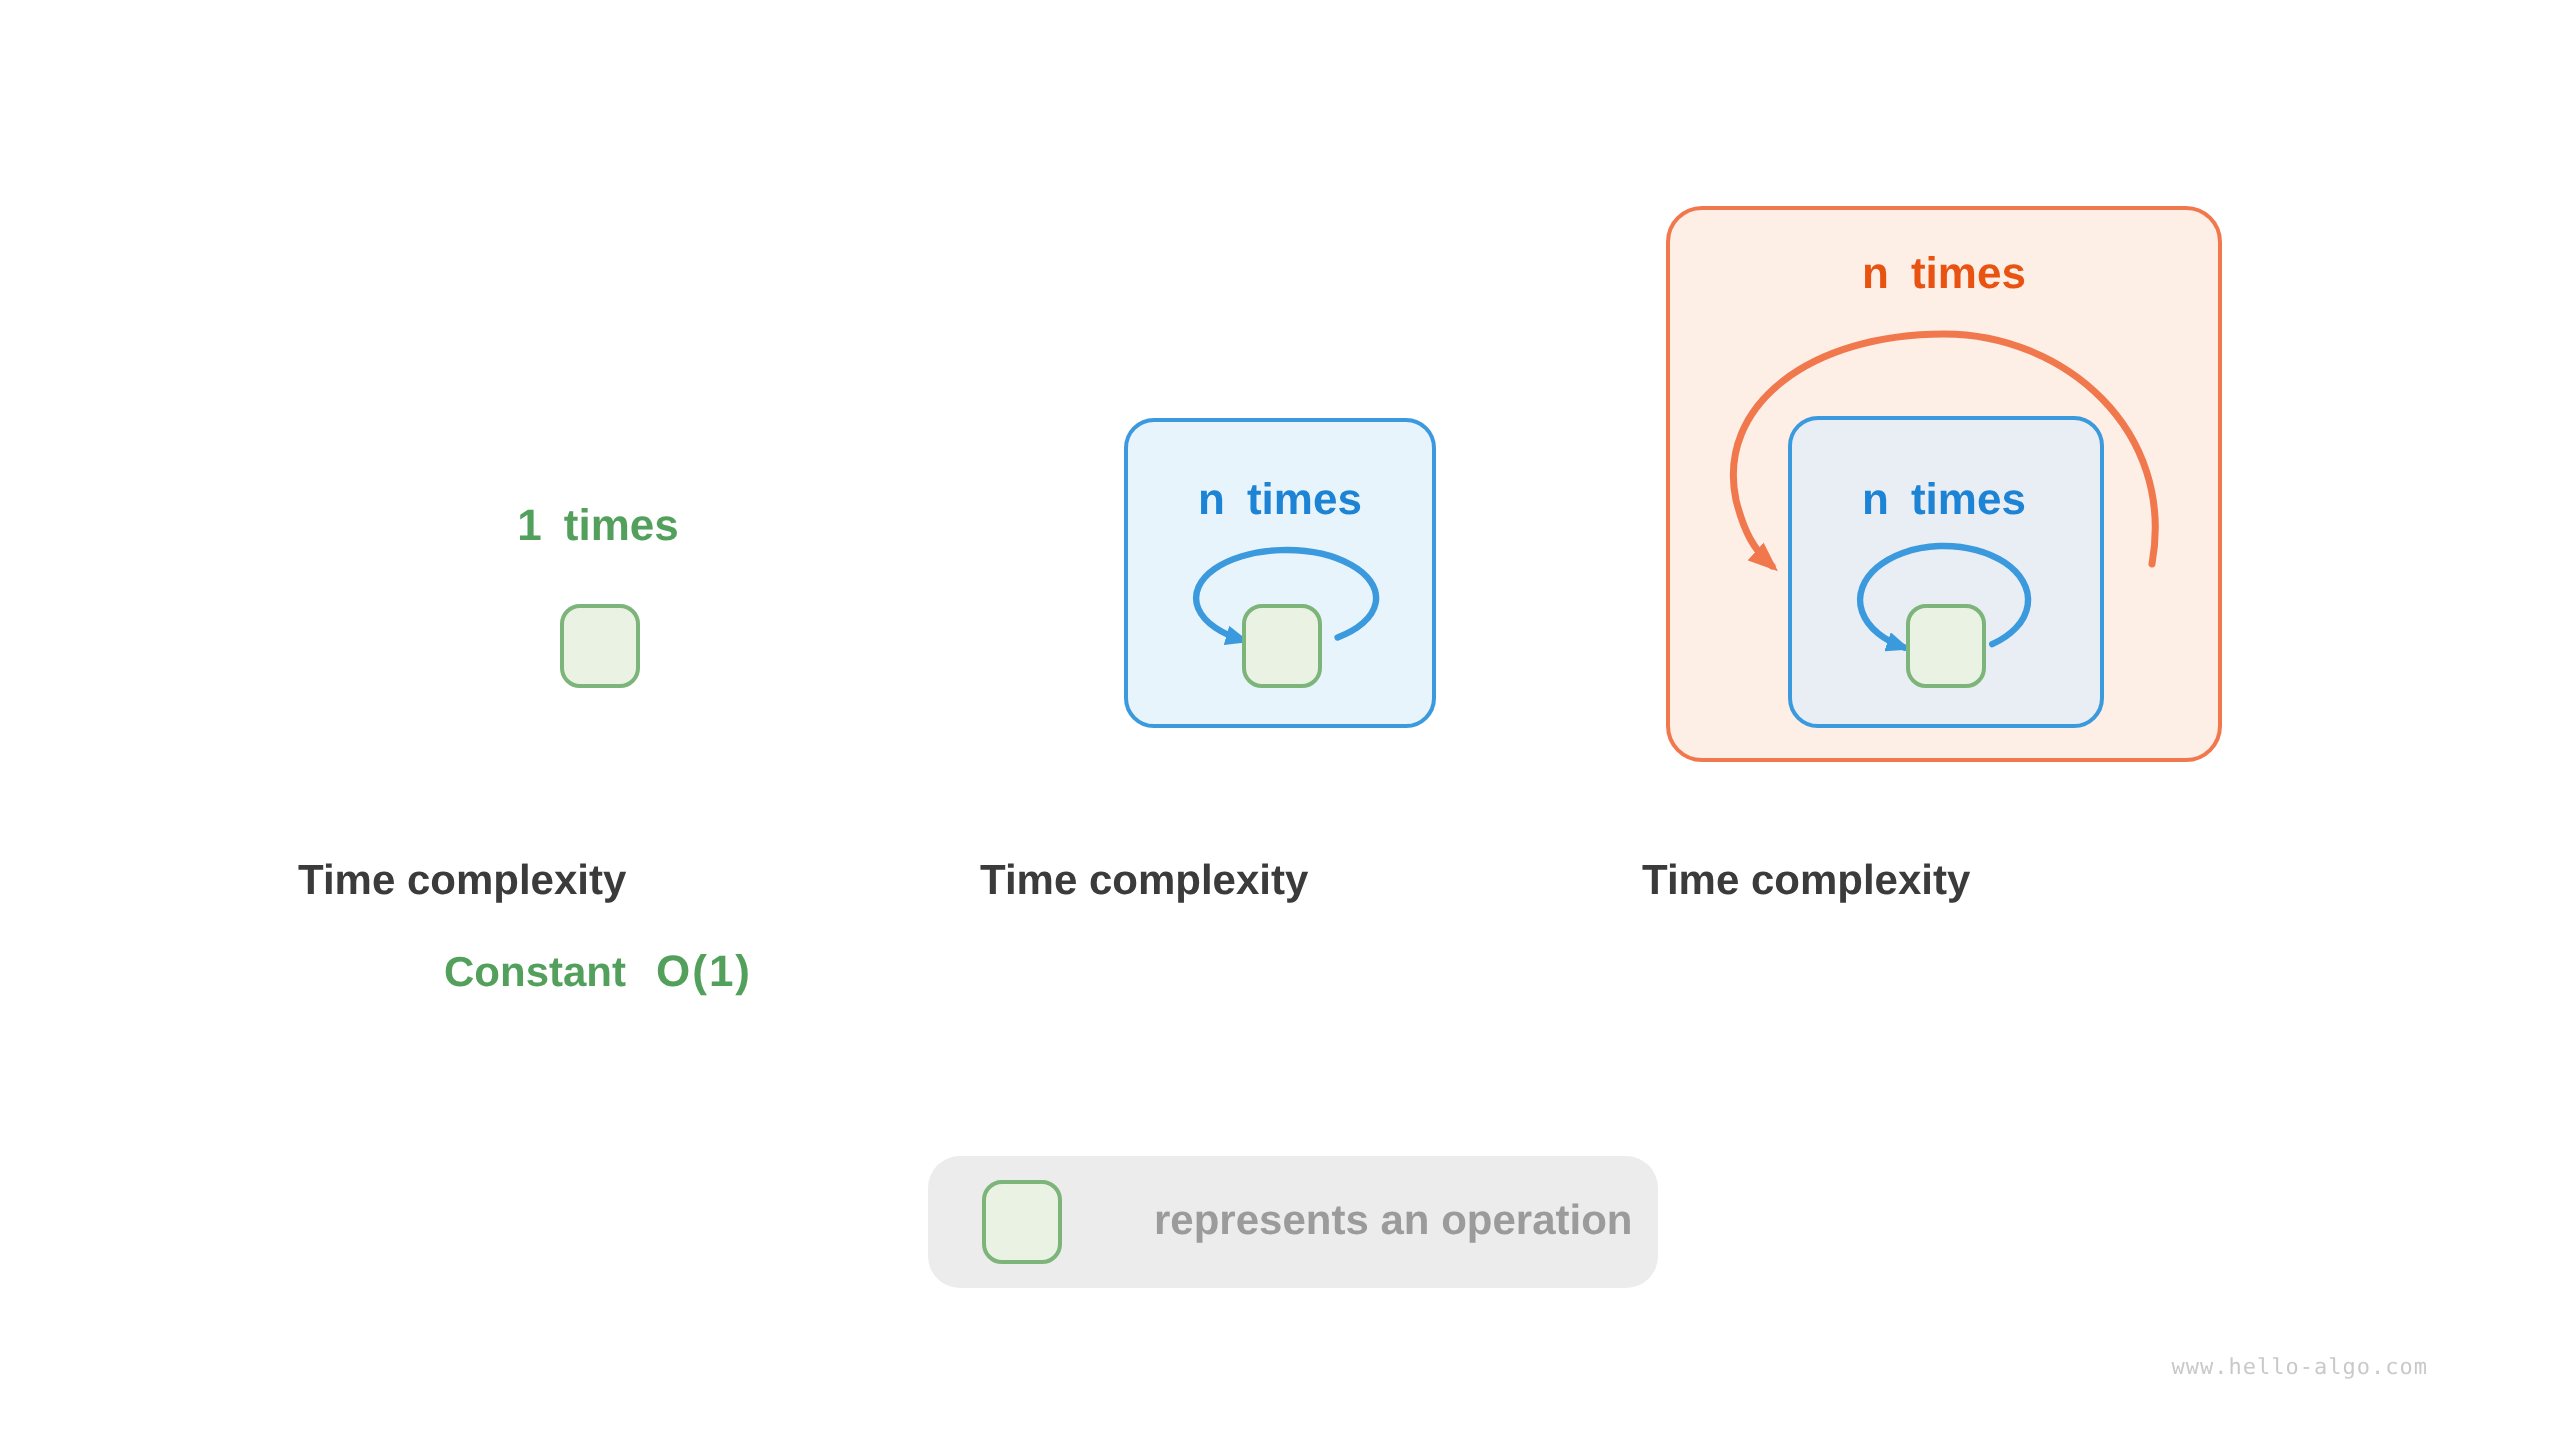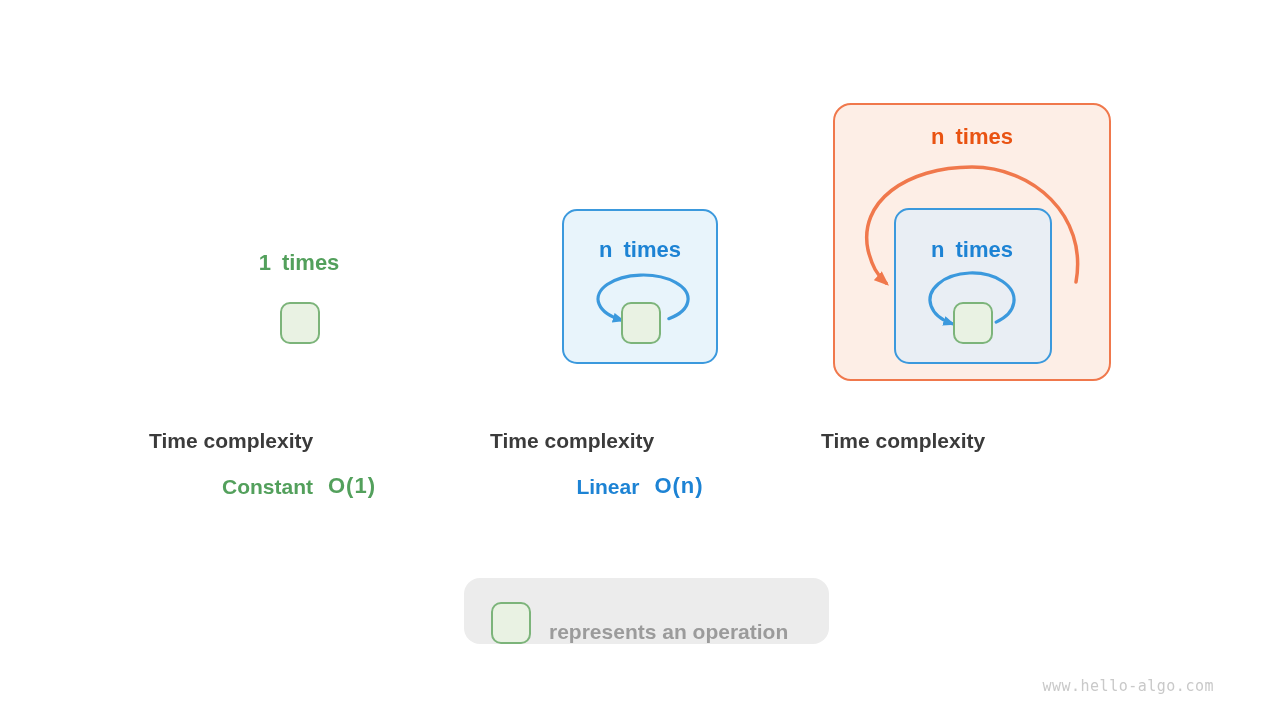--- a/index.html
+++ b/index.html
@@ -67,33 +67,33 @@
     font-size: 22px; font-weight: 700;
     margin-left: 15px;
     letter-spacing: 1px;
   }
   .tc-sub .sup { font-size: 13px; position: relative; top: -8px; letter-spacing: 0; }
 
   .legend {
     left: 464px; top: 578px; width: 365px; height: 66px;
     background: var(--legend_bg);
     border-radius: 16px;
-    display: flex; align-items: flex-end;
+    display: flex; align-items: center; gap: 28px;
   }
   .legend .green-box { margin-left: 27px; }
   .legend .legend-text {
     margin-left: 18px;
     font-size: 21px; font-weight: 700;
     color: var(--legend_text);
   }
 
   .watermark {
     right: 66px; top: 677px;
     font-family: "DejaVu Sans Mono", monospace;
-    font-size: 15px;
+    font-size: 11px;
     color: var(--watermark_text);
     letter-spacing: 0.5px;
   }
 
   svg.loop { overflow: visible; }
   .stroke-blue { stroke: var(--blue_border); }
   .stroke-orange { stroke: var(--orange_border); }
   .fill-blue { fill: var(--blue_border); }
   .fill-orange { fill: var(--orange_border); }
 
@@ -151,24 +151,20 @@
   <div class="abs green-box z5" style="left:953px; top:302px;"></div>
 
   <div class="abs tc-title" style="left:149px; top:429px;">Time complexity</div>
   <div class="abs tc-title" style="left:490px; top:429px;">Time complexity</div>
   <div class="abs tc-title" style="left:821px; top:429px;">Time complexity</div>
 
   <div class="abs tc-sub txt-green" style="left:149px; top:473px;">
     <span>Constant</span>
     <span class="bigo">O(1)</span>
   </div>
-  <div class="abs tc-sub txt-blue" style="left:490px; top:473px;">
-    <span>Linear</span>
-    <span class="bigo">O(n)</span>
-  </div>
 
   <div class="abs legend">
     <div class="green-box"></div>
     <div class="legend-text">represents an operation</div>
   </div>
 
   <div class="abs watermark">www.hello-algo.com</div>
 
 </div>
 

